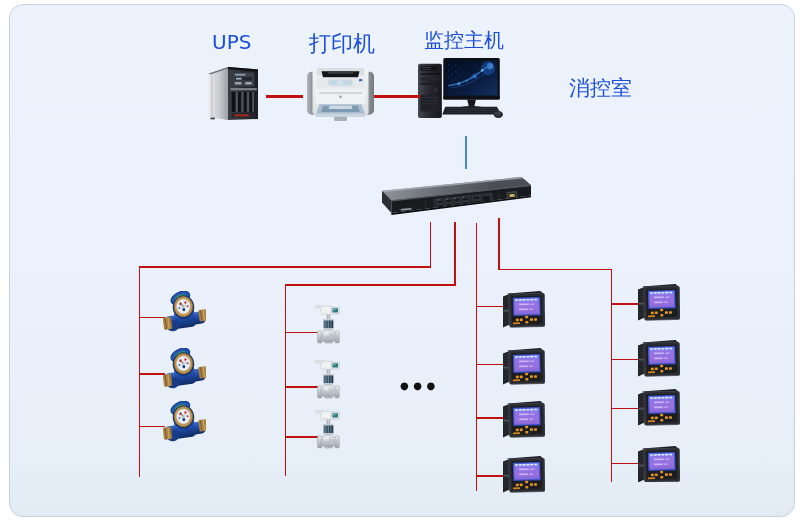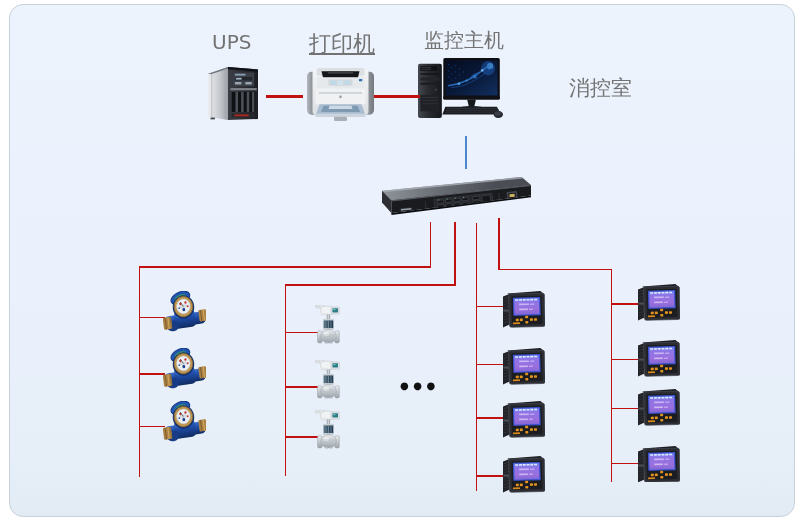--- a/index.html
+++ b/index.html
@@ -7,21 +7,21 @@
     position:relative;width:804px;height:525px;overflow:hidden;
     font-family:"DejaVu Sans","Liberation Sans",sans-serif;
     background:#ffffff;
   }
   #panel{
     position:absolute;left:9px;top:4px;width:786px;height:513px;
     border-radius:14px;border:1px solid #c7d1dd;
     background:linear-gradient(180deg,#ecf3fd 0%,#eaf1fc 55%,#e6eef8 90%,#e2eaf4 100%);
     box-sizing:border-box;
   }
-  .lbl{position:absolute;color:#737373;white-space:nowrap;line-height:1;}
+  .lbl{position:absolute;color:#1d4ed8;white-space:nowrap;line-height:1;}
   .hline,.vline{position:absolute;}
   .dots{position:absolute;color:#111;font-size:10px;letter-spacing:4.5px;line-height:1;}
   .dev{position:absolute;}
   svg{display:block;}
 </style>
 </head>
 <body>
 
 <div id="stage">
   <div id="panel"></div>
@@ -334,21 +334,21 @@
             <rect x="26.6" y="29.5" width="2.8" height="2.6" rx="0.7"></rect>
             <rect x="30.3" y="29.5" width="2.8" height="2.6" rx="0.7"></rect>
           </g>
           <rect x="10.8" y="33.2" width="6.5" height="1.8" fill="#d8871c"></rect>
         </g>
       </g>
     </defs>
   </svg>
 
   <span class="lbl" style="left:212px;top:32px;font-size:20px;">UPS</span>
-  <span class="lbl" style="left:309px;top:33px;font-size:22px;text-decoration:underline;">打印机</span>
+  <span class="lbl" style="left:309px;top:33px;font-size:22px;">打印机</span>
   <span class="lbl" style="left:424px;top:30px;font-size:20px;">监控主机</span>
   <span class="lbl" style="left:569px;top:78px;font-size:21px;">消控室</span>
 
   <div class="dev" style="left:208px;top:67px;">
     <svg width="50" height="53" viewBox="4 3.5 40 48" preserveAspectRatio="none">
         <use href="#sym-ups"></use>
       </svg>
   </div>
   <div class="dev" style="left:307px;top:68px;">
     <svg width="67" height="53" viewBox="1.5 3.5 67 50.5" preserveAspectRatio="none">

